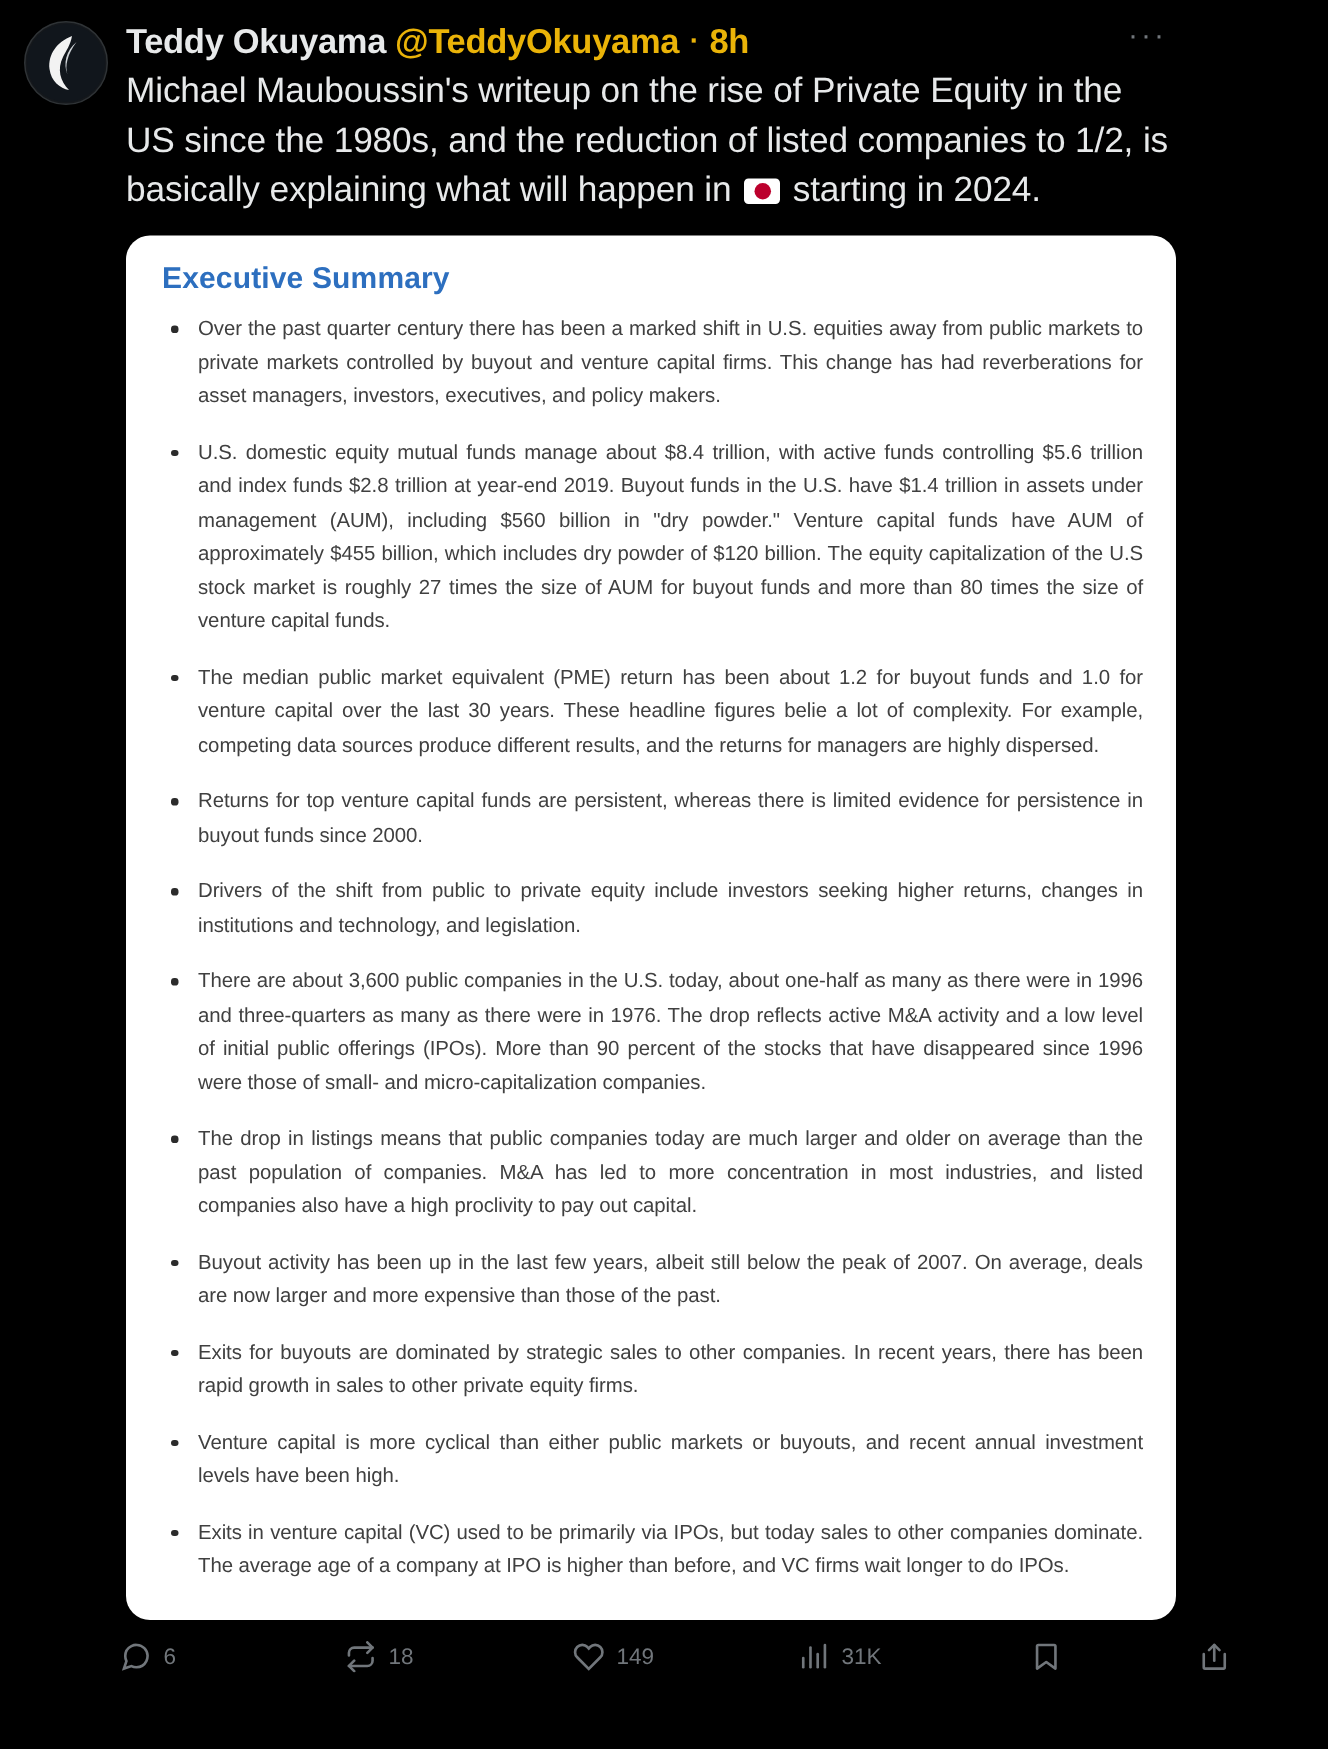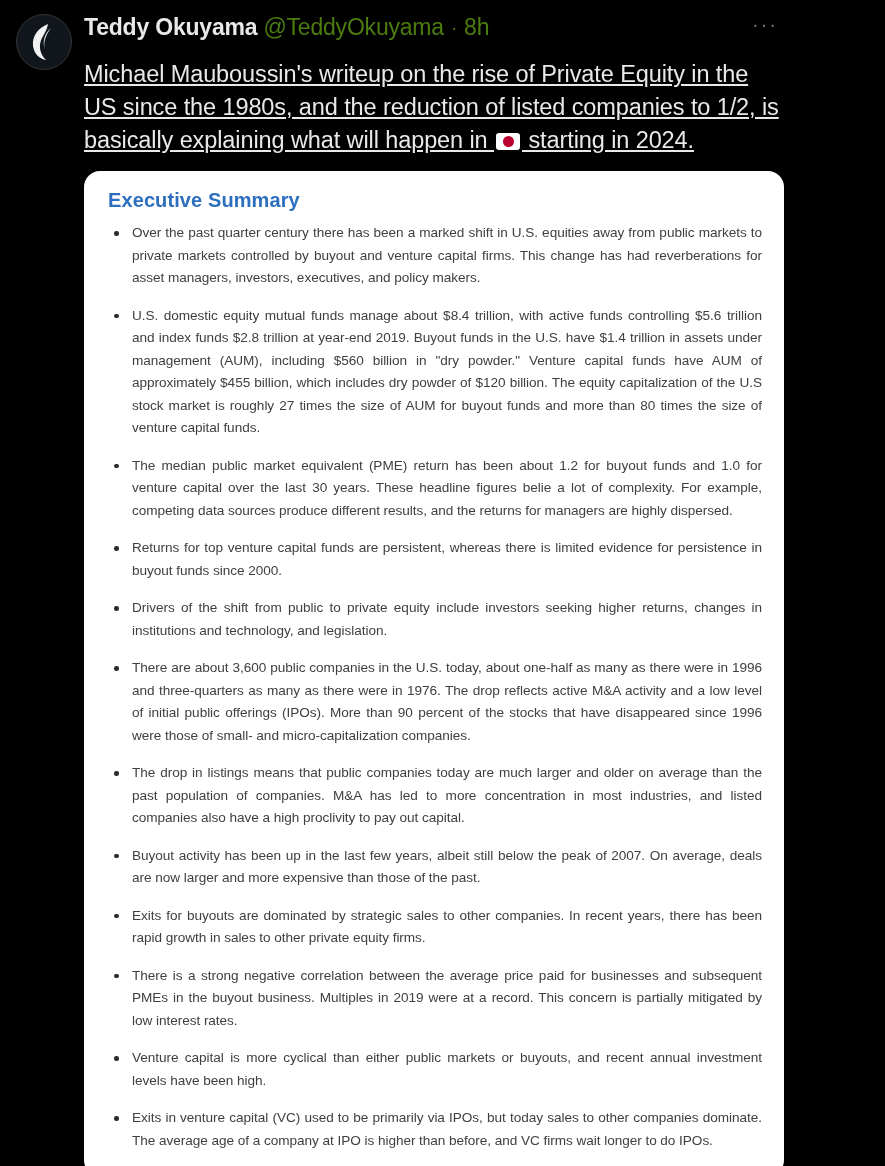--- a/index.html
+++ b/index.html
@@ -51,42 +51,42 @@
     padding-top: 6px;
   }
   .display-name {
     font-size: 23px;
     font-weight: bold;
     color: #e7e9ea;
     letter-spacing: -0.2px;
   }
   .handle, .dot-sep, .timestamp {
     font-size: 23px;
-    color: #4d7c0f;
+    color: #eab308;
     letter-spacing: -0.2px;
+    font-weight: bold;
   }
   .dot-sep { font-size: 19px; padding: 0 1px; }
   .more-btn {
     position: absolute;
     right: 22px;
     top: 14px;
     color: #71767b;
     font-size: 20px;
     line-height: 1;
     letter-spacing: 2px;
     cursor: pointer;
   }
   .tweet-text {
-    margin-top: 19px;
+    margin-top: 5px;
     font-size: 23.5px;
     line-height: 33px;
     color: #e7e9ea;
     letter-spacing: -0.1px;
     word-wrap: break-word;
-    text-decoration: underline;
   }
   .flag-emoji {
     display: inline-block;
     width: 24px; height: 17px;
     vertical-align: -2px;
     border-radius: 3px;
     background: #ffffff;
     position: relative;
     margin: 0 2px;
     overflow: hidden;
@@ -194,21 +194,20 @@
       <ul class="card-list">
         <li>Over the past quarter century there has been a marked shift in U.S. equities away from public markets to private markets controlled by buyout and venture capital firms. This change has had reverberations for asset managers, investors, executives, and policy makers.</li>
         <li>U.S. domestic equity mutual funds manage about $8.4 trillion, with active funds controlling $5.6 trillion and index funds $2.8 trillion at year-end 2019. Buyout funds in the U.S. have $1.4 trillion in assets under management (AUM), including $560 billion in "dry powder." Venture capital funds have AUM of approximately $455 billion, which includes dry powder of $120 billion. The equity capitalization of the U.S stock market is roughly 27 times the size of AUM for buyout funds and more than 80 times the size of venture capital funds.</li>
         <li>The median public market equivalent (PME) return has been about 1.2 for buyout funds and 1.0 for venture capital over the last 30 years. These headline figures belie a lot of complexity. For example, competing data sources produce different results, and the returns for managers are highly dispersed.</li>
         <li>Returns for top venture capital funds are persistent, whereas there is limited evidence for persistence in buyout funds since 2000.</li>
         <li>Drivers of the shift from public to private equity include investors seeking higher returns, changes in institutions and technology, and legislation.</li>
         <li>There are about 3,600 public companies in the U.S. today, about one-half as many as there were in 1996 and three-quarters as many as there were in 1976. The drop reflects active M&amp;A activity and a low level of initial public offerings (IPOs). More than 90 percent of the stocks that have disappeared since 1996 were those of small- and micro-capitalization companies.</li>
         <li>The drop in listings means that public companies today are much larger and older on average than the past population of companies. M&amp;A has led to more concentration in most industries, and listed companies also have a high proclivity to pay out capital.</li>
         <li>Buyout activity has been up in the last few years, albeit still below the peak of 2007. On average, deals are now larger and more expensive than those of the past.</li>
         <li>Exits for buyouts are dominated by strategic sales to other companies. In recent years, there has been rapid growth in sales to other private equity firms.</li>
-        <li>There is a strong negative correlation between the average price paid for businesses and subsequent PMEs in the buyout business. Multiples in 2019 were at a record. This concern is partially mitigated by low interest rates.</li>
         <li>Venture capital is more cyclical than either public markets or buyouts, and recent annual investment levels have been high.</li>
         <li>Exits in venture capital (VC) used to be primarily via IPOs, but today sales to other companies dominate. The average age of a company at IPO is higher than before, and VC firms wait longer to do IPOs.</li>
       </ul>
     </div>
   </div>
 
   <div class="more-btn">···</div>
 </div>
 
 <div class="actions">

